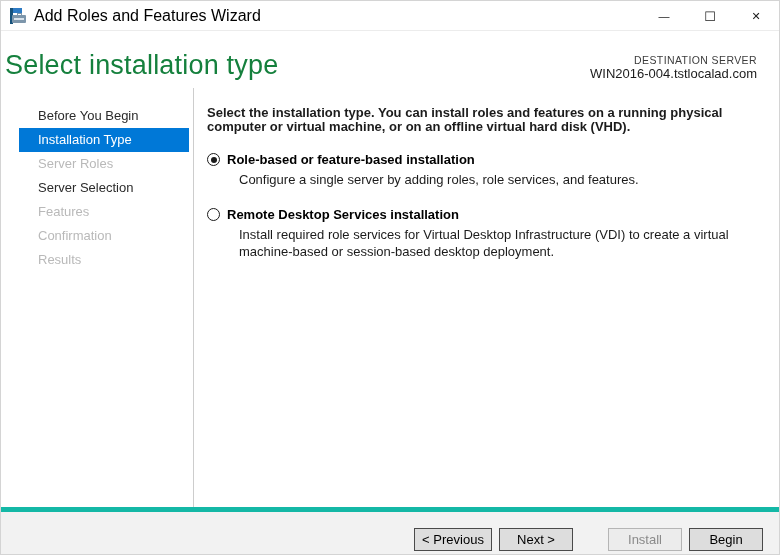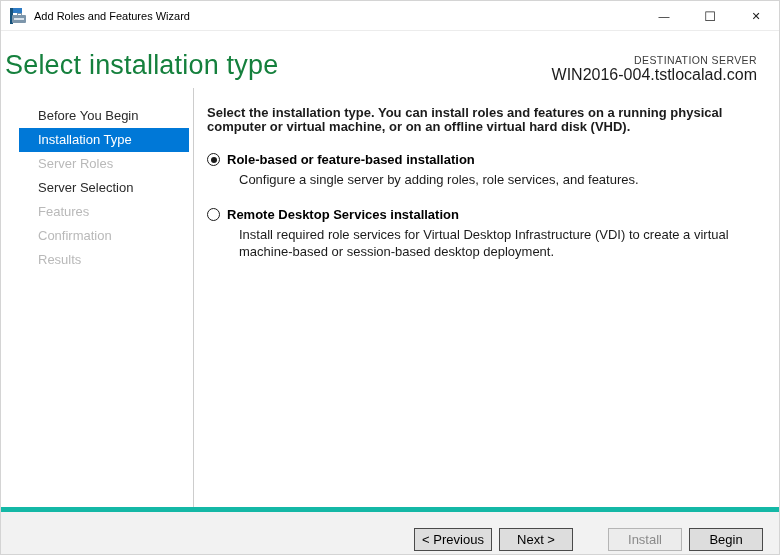--- a/index.html
+++ b/index.html
@@ -18,39 +18,39 @@
   }
 
   
   .titlebar {
     position: absolute; top: 0; left: 0; right: 0; height: 30px;
     background: #ffffff;
     border-bottom: 1px solid #ececec;
     display: flex; align-items: center;
   }
   .app-icon { width: 18px; height: 16px; margin: 0 6px 0 9px; position: relative; }
-  .titlebar-title { font-size: 11px; color: #000000; }
+  .titlebar-title { font-size: 16px; color: #000000; }
   .window-controls { position: absolute; right: 0; top: 0; height: 30px; display: flex; }
   .win-btn {
     width: 46px; height: 30px;
     display: flex; align-items: center; justify-content: center;
     font-size: 11px; color: #1b1b1b; cursor: default;
   }
   .win-btn.maxi { font-size: 13px; }
 
   
   .header { position: absolute; top: 31px; left: 0; right: 0; height: 56px; background: #ffffff; }
   .page-title {
     position: absolute; left: 4px; top: 18px;
     font-size: 27px; font-weight: 300; letter-spacing: 0.2px;
     color: #15803d;
   }
   .dest-block { position: absolute; right: 22px; top: 22px; text-align: right; }
   .dest-label { font-size: 10.5px; color: #3c3c3c; letter-spacing: 0.4px; }
-  .dest-server { font-size: 16px; color: #1b1b1b; margin-top: 0; }
+  .dest-server { font-size: 13px; color: #1b1b1b; margin-top: 0; }
 
   
   .body-area { position: absolute; top: 87px; left: 0; right: 0; bottom: 47px; background: #ffffff; }
   .v-divider { position: absolute; left: 192px; top: 0; bottom: 0; width: 1px; background: #cdcdcd; }
 
   
   .sidebar { position: absolute; left: 0; top: 0; bottom: 0; width: 192px; padding-top: 16px; }
   .nav-item {
     margin-left: 18px; width: 170px; height: 24px;
     line-height: 24px; padding-left: 19px;

